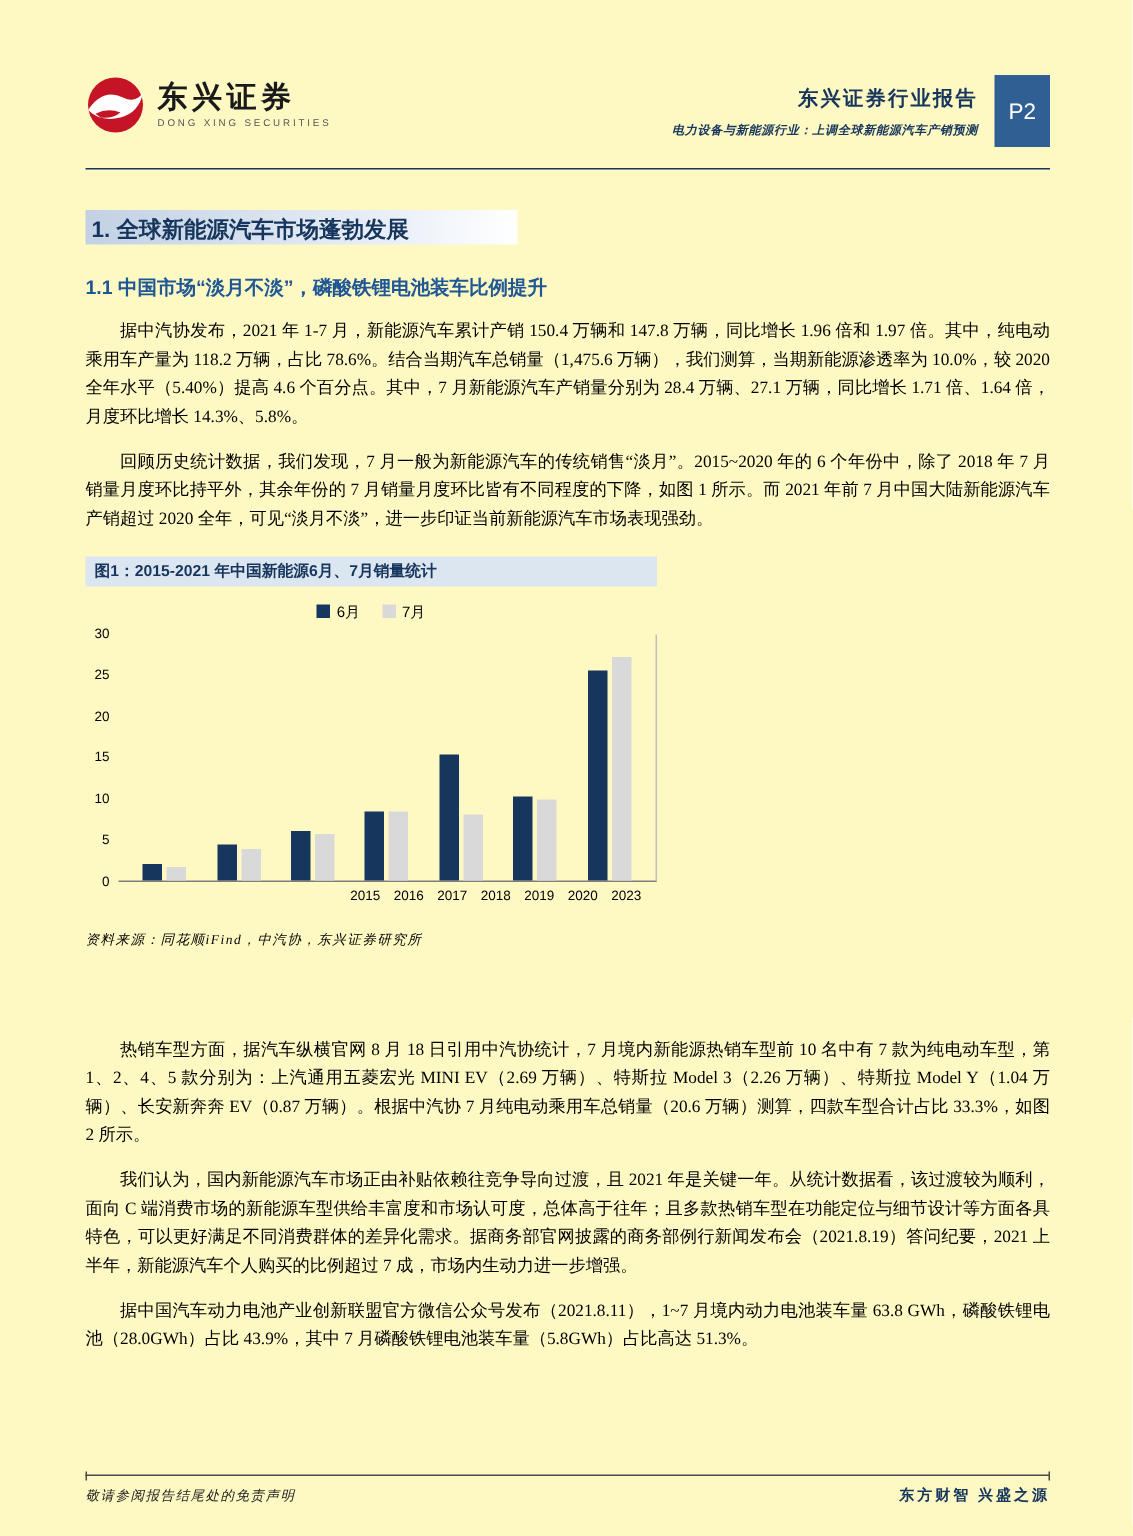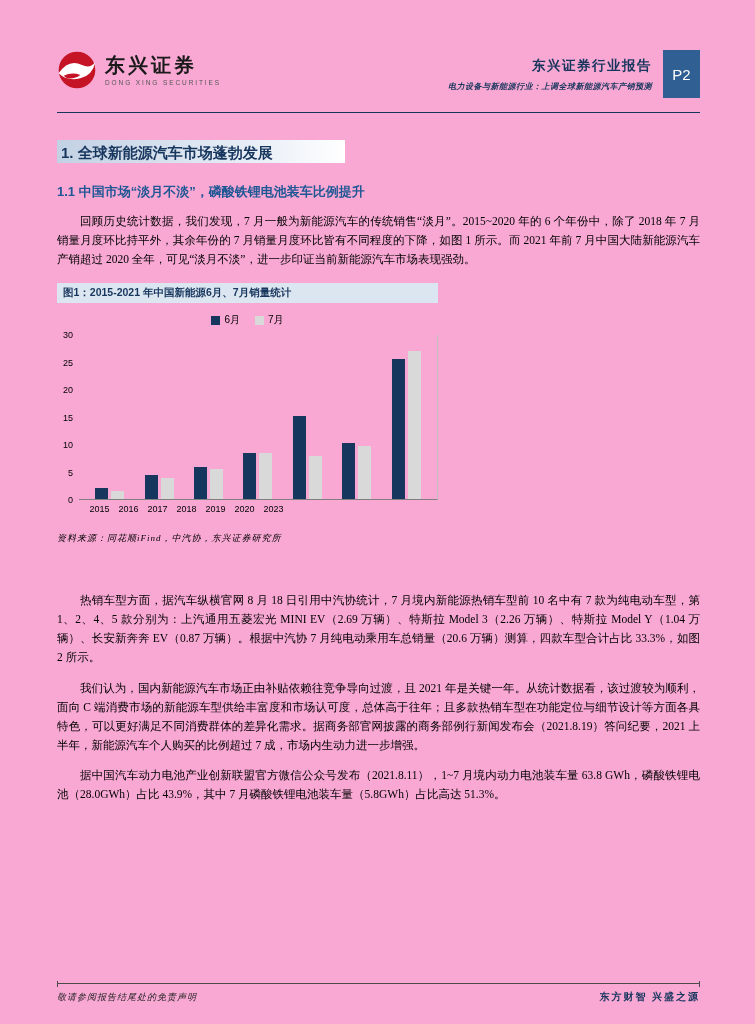--- a/index.html
+++ b/index.html
@@ -1,17 +1,17 @@
 <!DOCTYPE html>
 <html><head>
 <meta charset="utf-8">
 <style>
   *{box-sizing:border-box;margin:0;padding:0}
   html,body{background:#fff}
-  .page{position:relative;width:755px;height:1024px;background:#f9a8d4;overflow:hidden;
+  .page{position:relative;width:755px;height:1024px;background:#fef9c3;overflow:hidden;
         font-family:"Liberation Serif",serif;color:#000}
 
   
   .logo{position:absolute;top:50px;left:57px;display:flex;align-items:center;gap:8px}
   .logo-icon svg{display:block}
   .logo-cn{font-family:"Liberation Sans",sans-serif;font-size:20px;font-weight:bold;
            letter-spacing:3px;color:#1a1a1a;line-height:1.1}
   .logo-en{font-family:"Liberation Sans",sans-serif;font-size:6.5px;letter-spacing:1.9px;
            color:#555;margin-top:3px}
   .header-right{position:absolute;top:57px;right:103px;text-align:right;color:#17365d;
@@ -24,38 +24,38 @@
   .header-rule{position:absolute;top:112px;left:57px;right:55px;border-top:1.5px solid #17365d}
 
   
   main{position:absolute;top:128px;left:57px;right:55px}
   .section-title{display:inline-block;font-family:"Liberation Sans",sans-serif;font-size:15px;
                  font-weight:bold;color:#17365d;margin-top:12px;padding:4px 72px 0 4px;
                  background:linear-gradient(90deg,#c2d1e4 0%,#e9eff7 70%,#ffffff 100%)}
   .subsection-title{font-family:"Liberation Sans",sans-serif;font-size:13px;font-weight:bold;
                     color:#1f5795;margin-top:20px}
   .para{font-size:11.5px;line-height:1.66;text-align:justify;text-indent:2em;margin-top:11px}
-  .after-first{margin-top:46px}
+  .after-first{margin-top:58px}
 
   
   .figure{width:381px;margin-top:14px}
   .fig-caption{background:#dce6f1;color:#17365d;font-weight:bold;font-size:10.5px;
                padding:3px 6px;font-family:Liberation Sans, sans-serif}
   .chart{margin-top:10px;font-family:"Liberation Sans",sans-serif}
   .legend{display:flex;justify-content:center;gap:15px;font-size:10px;margin-bottom:8px}
   .legend-item{display:flex;align-items:center;gap:4px}
   .swatch{width:9px;height:9px;display:inline-block}
   .plot-row{display:flex}
   .y-axis{position:relative;width:22px;height:165px;font-size:9px}
   .ytick{position:absolute;right:6px;transform:translateY(50%);line-height:1}
   .bars{flex:1;height:165px;border-bottom:1px solid #7f7f7f;border-right:1px solid #bfbfbf;
         display:flex;justify-content:space-around;align-items:flex-end;padding:0 6px}
   .bar-group{display:flex;align-items:flex-end;gap:3px;height:100%}
   .bar{width:13px}
-  .x-axis{margin-left:22px;display:flex;justify-content:flex-start;padding:0 6px;
+  .x-axis{margin-left:22px;display:flex;justify-content:flex-end;padding:0 6px;
           font-size:9px;margin-top:4px}
   .xlabel{width:29px;text-align:center}
   .source{margin-top:18px;font-size:9px;font-style:italic;letter-spacing:1px}
 
   
   .footer-rule{position:absolute;bottom:40px;left:57px;right:55px;border-top:1px solid #4a4a4a}
   .footer-rule::before,.footer-rule::after{content:"";position:absolute;top:-3px;width:1px;
         height:6px;background:#4a4a4a}
   .footer-rule::before{left:0}
   .footer-rule::after{right:0}
@@ -90,20 +90,21 @@
 
   <div class="page-badge">P2</div>
   <div class="header-rule"></div>
 
   <main>
     <div>
       <h1 class="section-title">1. 全球新能源汽车市场蓬勃发展</h1>
     </div>
     <h2 class="subsection-title">1.1 中国市场“淡月不淡”，磷酸铁锂电池装车比例提升</h2>
 
+    <p class="para">据中汽协发布，2021 年 1-7 月，新能源汽车累计产销 150.4 万辆和 147.8 万辆，同比增长 1.96 倍和 1.97 倍。其中，纯电动乘用车产量为 118.2 万辆，占比 78.6%。结合当期汽车总销量（1,475.6 万辆），我们测算，当期新能源渗透率为 10.0%，较 2020 全年水平（5.40%）提高 4.6 个百分点。其中，7 月新能源汽车产销量分别为 28.4 万辆、27.1 万辆，同比增长 1.71 倍、1.64 倍，月度环比增长 14.3%、5.8%。</p>
     <p class="para">回顾历史统计数据，我们发现，7 月一般为新能源汽车的传统销售“淡月”。2015~2020 年的 6 个年份中，除了 2018 年 7 月销量月度环比持平外，其余年份的 7 月销量月度环比皆有不同程度的下降，如图 1 所示。而 2021 年前 7 月中国大陆新能源汽车产销超过 2020 全年，可见“淡月不淡”，进一步印证当前新能源汽车市场表现强劲。</p>
 
     <div class="figure">
       <div class="fig-caption">图1：2015-2021 年中国新能源6月、7月销量统计</div>
       <div class="chart">
         <div class="legend">
             <span class="legend-item">
               <span class="swatch" style="background: rgb(23, 54, 93);"></span>
               <span>6月</span>
             </span>

